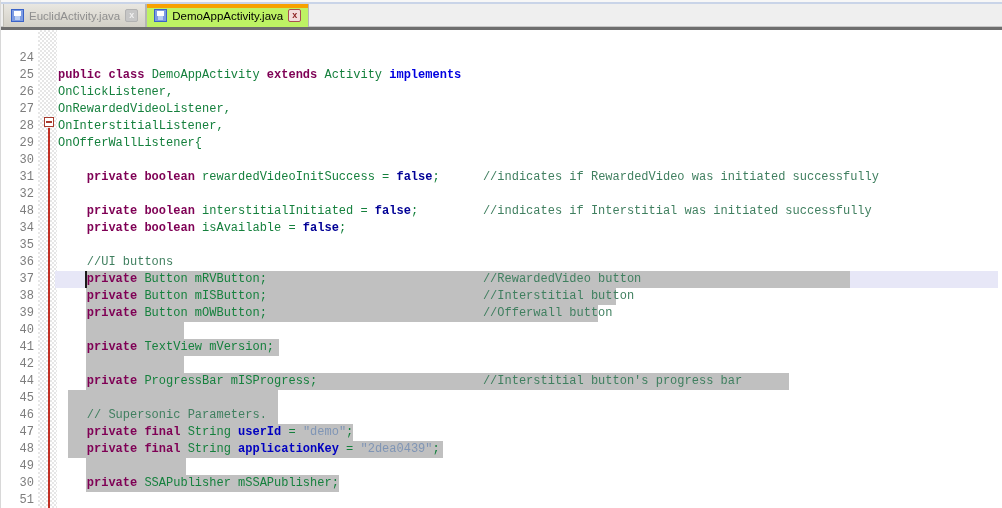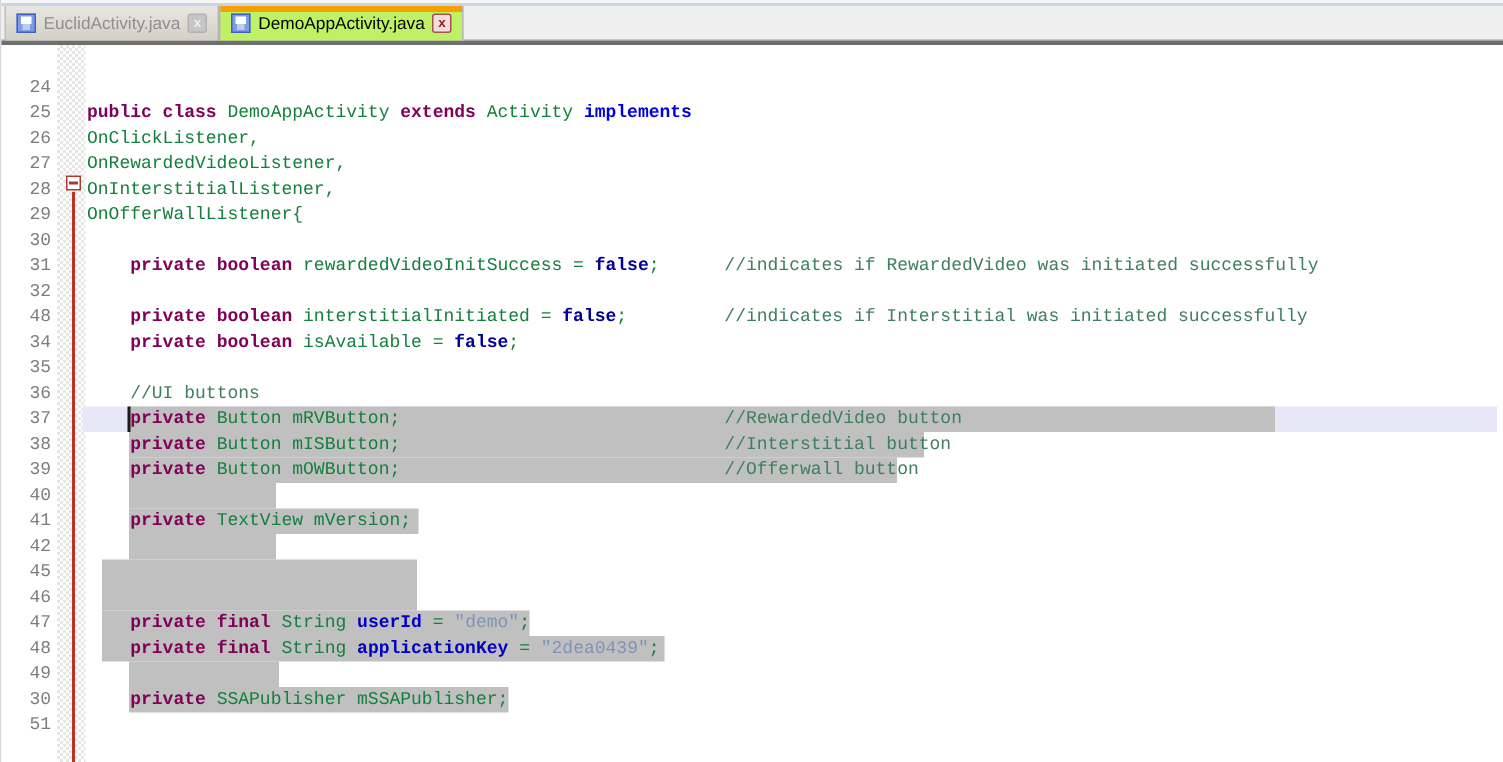--- a/index.html
+++ b/index.html
@@ -220,30 +220,38 @@
         </div>
       </div>
       <div class="row">
         <span class="ln">42</span>
         <div class="code">
           <div class="selrect" style="left: 28px; width: 98px;"></div>
           <span class="codetext"></span>
         </div>
       </div>
       <div class="row">
+        <span class="ln">44</span>
+        <div class="code">
+          <div class="selrect" style="left: 28px; width: 703px;"></div>
+          <span class="codetext"><span class="pl">    </span><span class="kw">private </span><span class="pl">ProgressBar mISProgress;                       </span><span class="cm">//Interstitial button's progress bar</span></span>
+        </div>
+      </div>
+      <div class="row">
         <span class="ln">45</span>
         <div class="code">
           <div class="selrect" style="left: 10px; width: 210px;"></div>
           <span class="codetext"></span>
         </div>
       </div>
       <div class="row">
         <span class="ln">46</span>
         <div class="code">
           <div class="selrect" style="left: 10px; width: 210px;"></div>
+          <span class="codetext"><span class="pl">    </span><span class="cm">// Supersonic Parameters.</span></span>
         </div>
       </div>
       <div class="row">
         <span class="ln">47</span>
         <div class="code">
           <div class="selrect" style="left: 10px; width: 285px;"></div>
           <span class="codetext"><span class="pl">    </span><span class="kw">private final </span><span class="pl">String </span><span class="fld">userId</span><span class="pl"> = </span><span class="str">"demo"</span><span class="pl">;</span></span>
         </div>
       </div>
       <div class="row">

